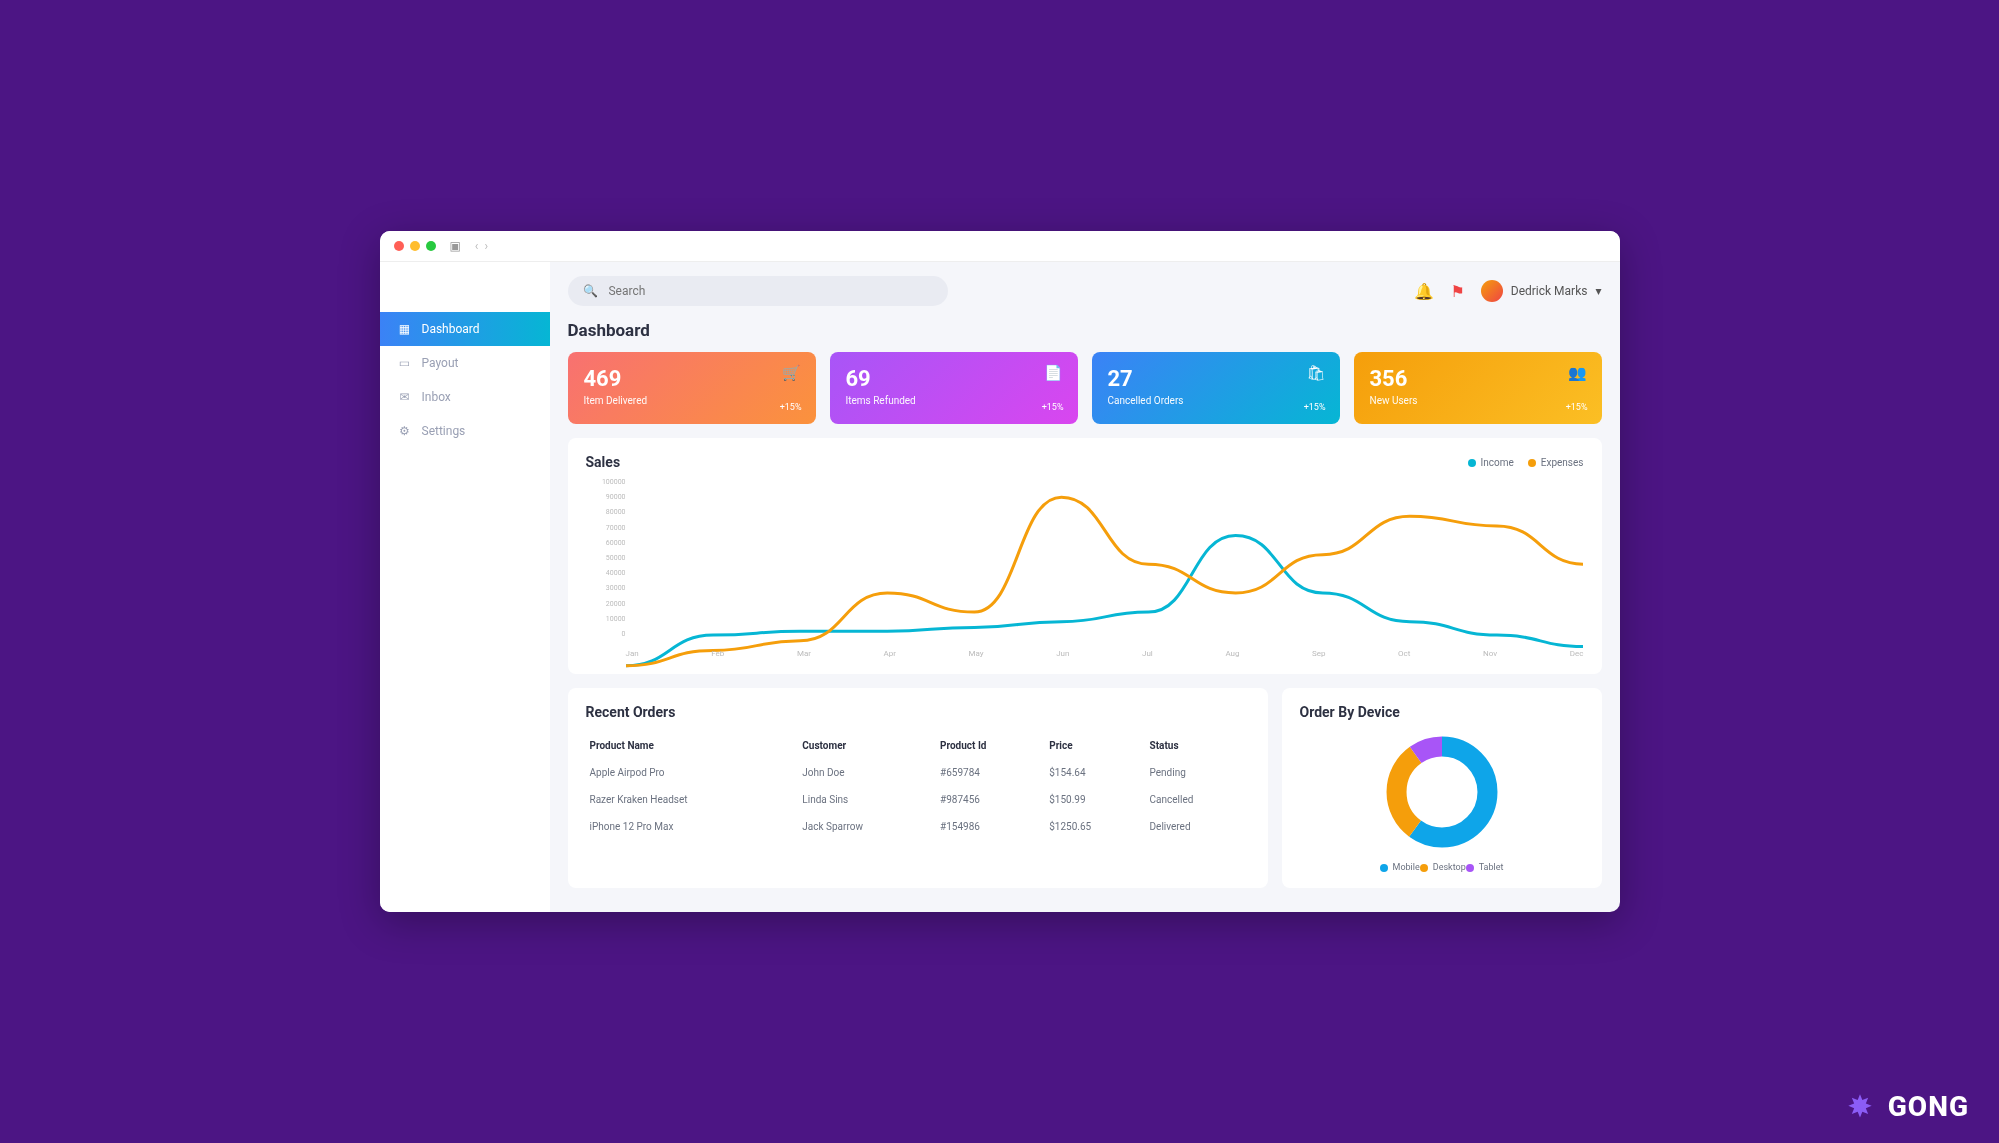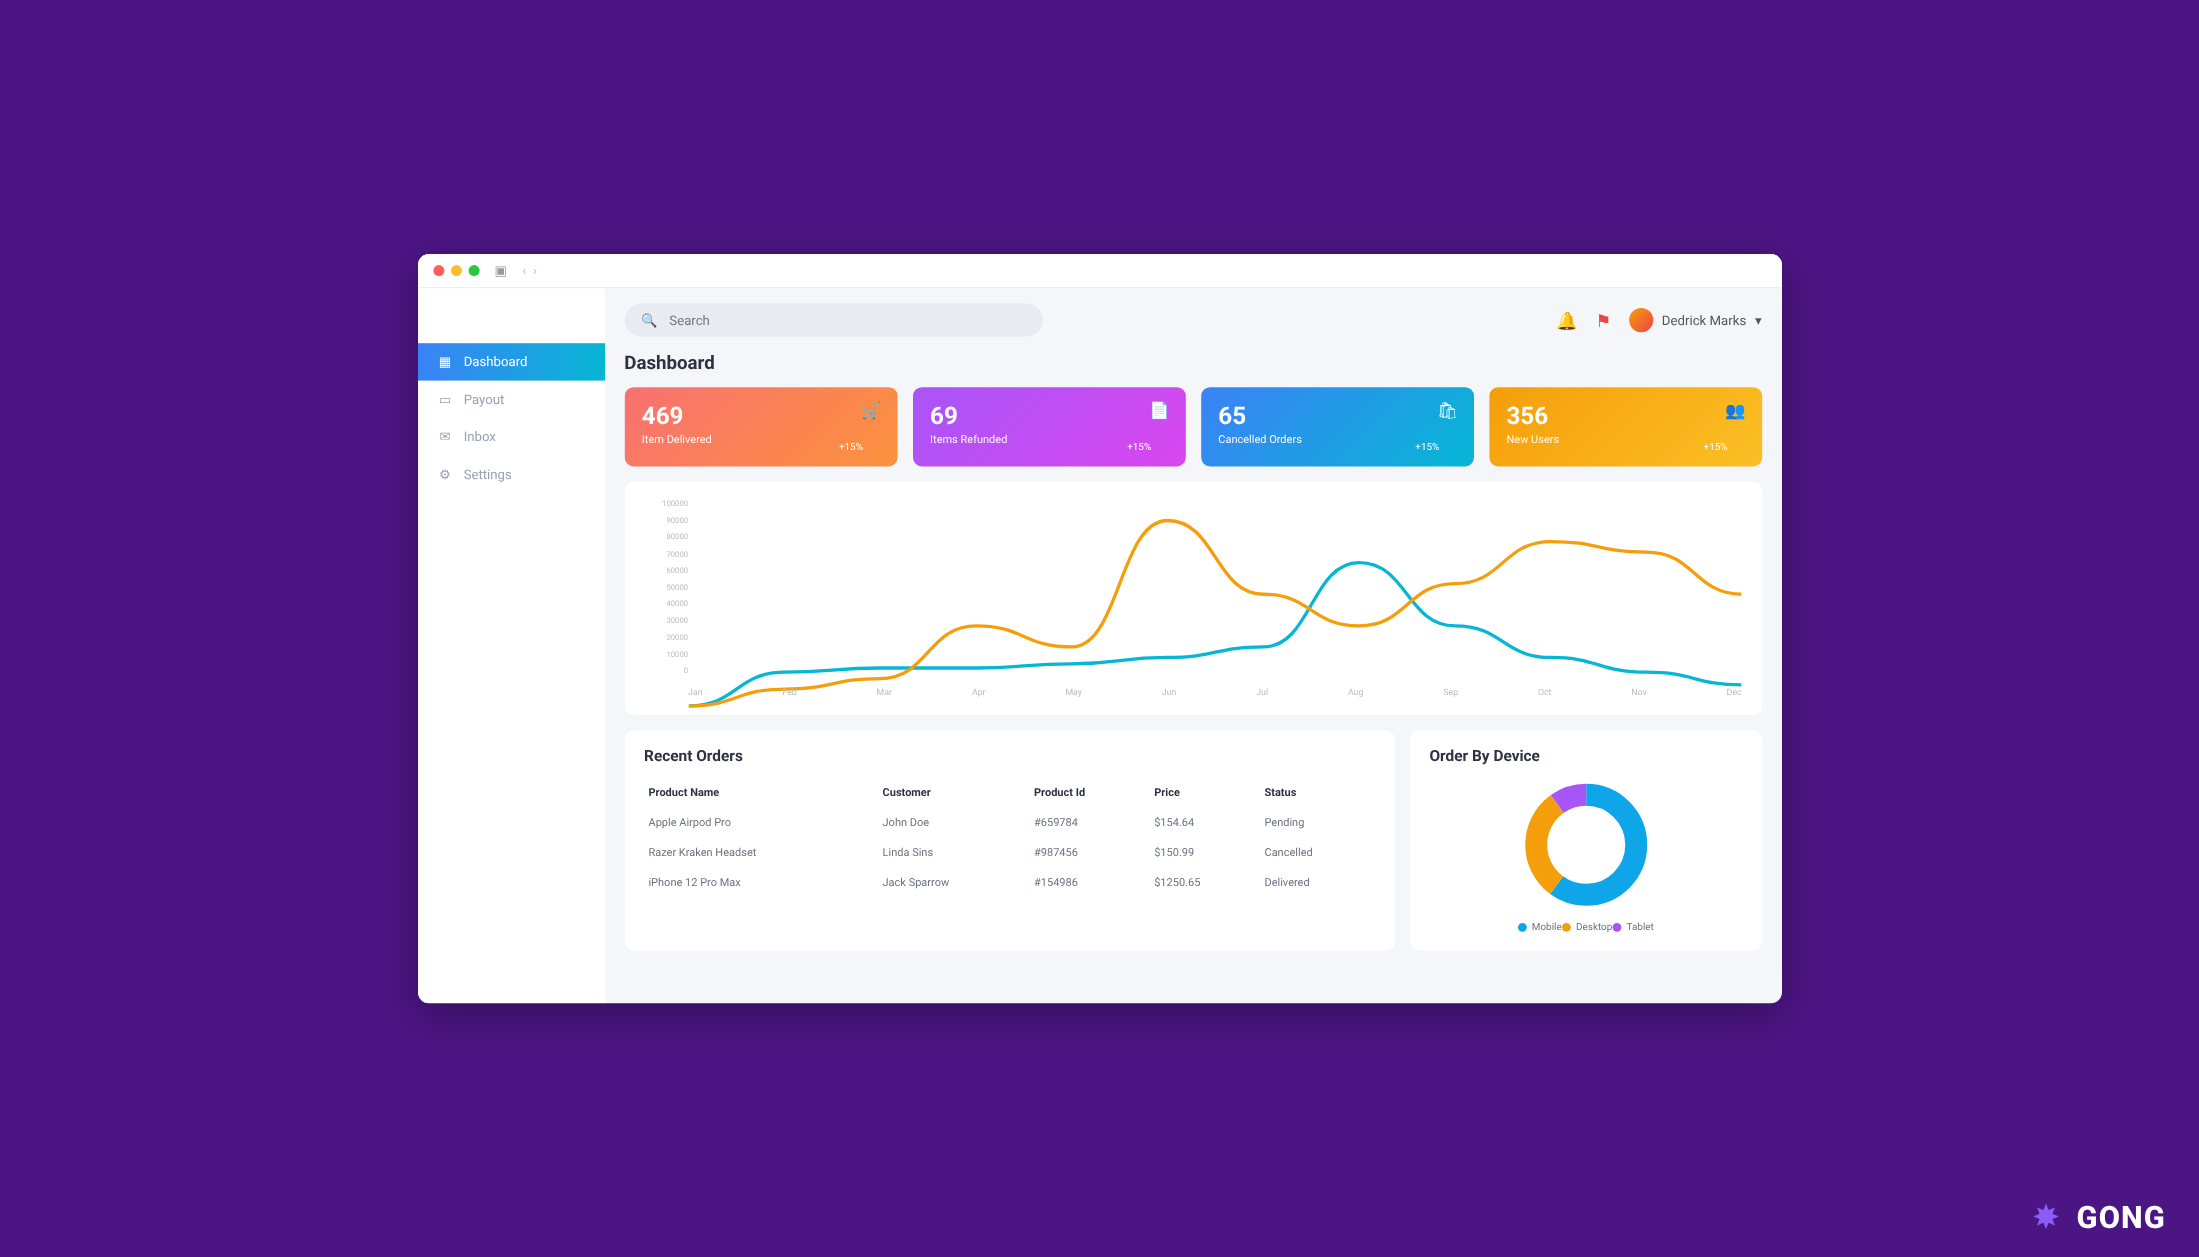--- a/index.html
+++ b/index.html
@@ -22,21 +22,21 @@
 .search input{border:none;background:transparent;outline:none;flex:1;font-size:12px;color:#737373}
 .topbar-spacer{flex:1}
 .tb-actions{display:flex;align-items:center;gap:16px;color:#9aa0b4}
 .user{display:flex;align-items:center;gap:8px;font-size:12px;color:#555}
 .avatar{width:22px;height:22px;border-radius:50%;background:linear-gradient(135deg,#f59e0b,#ef4444)}
 .page-title{font-size:17px;font-weight:700;color:#2d3142;margin-bottom:12px}
 .cards{display:grid;grid-template-columns:repeat(4,1fr);gap:14px;margin-bottom:14px}
 .card{border-radius:8px;padding:14px 16px;color:#fff;position:relative;height:72px}
 .card .num{font-size:22px;font-weight:700}
 .card .lbl{font-size:10px;opacity:.95;margin-top:4px}
-.card .delta{position:absolute;right:31px;bottom:12px;font-size:9px}
+.card .delta{position:absolute;right:14px;bottom:12px;font-size:9px}
 .card .cicon{position:absolute;right:14px;top:12px;font-size:15px}
 .c0{background:linear-gradient(135deg,#f87171,#fb923c)}
 .c1{background:linear-gradient(135deg,#a855f7,#d946ef)}
 .c2{background:linear-gradient(135deg,#3b82f6,#06b6d4)}
 .c3{background:linear-gradient(135deg,#f59e0b,#fbbf24)}
 .panel{background:#fff;border-radius:8px;padding:16px 18px}
 .sales{margin-bottom:14px}
 .sales-head{display:flex;align-items:center;margin-bottom:8px}
 .sales-head h3{font-size:14px;font-weight:700;color:#2d3142}
 .legend{margin-left:auto;display:flex;gap:14px;font-size:10px;color:#6b7280}
@@ -125,33 +125,40 @@
           <div class="delta">+15%</div>
         </div>
         <div class="card c1">
           <span class="cicon">📄</span>
           <div class="num">69</div>
           <div class="lbl">Items Refunded</div>
           <div class="delta">+15%</div>
         </div>
         <div class="card c2">
           <span class="cicon">🛍</span>
-          <div class="num">65</div>
+          <div class="num">27</div>
           <div class="lbl">Cancelled Orders</div>
           <div class="delta">+15%</div>
         </div>
         <div class="card c3">
           <span class="cicon">👥</span>
           <div class="num">356</div>
           <div class="lbl">New Users</div>
           <div class="delta">+15%</div>
         </div>
       </div>
 
       <div class="panel sales">
+        <div class="sales-head">
+          <h3>Sales</h3>
+          <div class="legend">
+            <span><span class="ldot" style="background:#06b6d4"></span><span>Income</span></span>
+            <span><span class="ldot" style="background:#f59e0b"></span><span>Expenses</span></span>
+          </div>
+        </div>
         <div class="chart-wrap">
           <div class="ylabels" id="ylabels">
               <span>100000</span>
               <span>90000</span>
               <span>80000</span>
               <span>70000</span>
               <span>60000</span>
               <span>50000</span>
               <span>40000</span>
               <span>30000</span>

